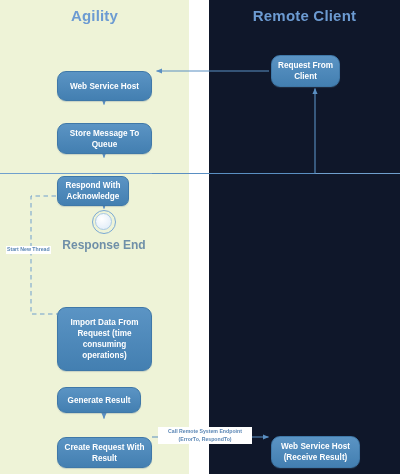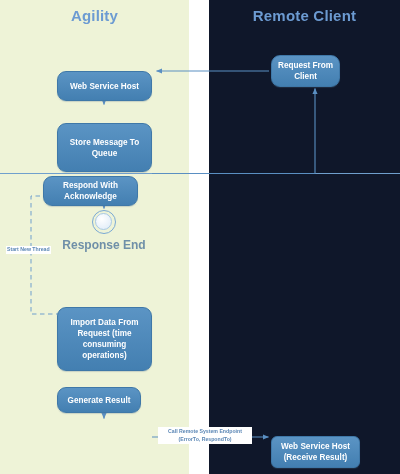--- a/index.html
+++ b/index.html
@@ -155,42 +155,45 @@
 
     <path d="M104,398 L104,418.5" stroke="#5a8fc2" stroke-width="1.1" fill="none" marker-end="url(#arrow)"></path>
 
     <path d="M152,437 L268.5,437" stroke="#5a8fc2" stroke-width="1.1" fill="none" marker-end="url(#arrow)"></path>
   </svg>
 
   <div class="node" style="left:57px;  top:56px;  width:95px; height:30px;">
     <span>Web Service Host</span>
   </div>
 
-  <div class="node" style="left:57px;  top:108px; width:95px; height:49px;">
+  <div class="node" style="left:57px;  top:108px; width:95px; height:31px;">
     <span>Store Message To Queue</span>
   </div>
 
-  <div class="node" style="left:43px;  top:161px; width:95px; height:30px;">
+  <div class="node" style="left:57px;  top:161px; width:72px; height:30px;border-radius:7px;">
     <span>Respond With Acknowledge</span>
   </div>
 
   <div class="node" style="left:57px;  top:292px; width:95px; height:64px;">
     <span>Import Data From Request (time consuming operations)</span>
   </div>
 
   <div class="node" style="left:57px;  top:372px; width:84px; height:26px;">
     <span>Generate Result</span>
   </div>
 
+  <div class="node" style="left:57px;  top:422px; width:95px; height:31px;">
+    <span>Create Request With Result</span>
+  </div>
 
   <div class="node" style="left:271px; top:40px;  width:69px; height:32px;">
     <span>Request From Client</span>
   </div>
 
-  <div class="node" style="left:271px; top:421px; width:89px; height:32px;border-radius:6px;">
+  <div class="node" style="left:271px; top:421px; width:89px; height:32px;">
     <span>Web Service Host (Receive Result)</span>
   </div>
 
   <div class="end-node" style="left:92px; top:210px; width:24px; height:24px;">
     <div class="end-node-inner" style="left:2.2px; top:2.2px; width:17.2px; height:17.2px;"></div>
   </div>
   <div class="end-label" style="left:54px; top:238px; width:100px;">Response End</div>
 
   <div class="edge-label edge-label-thread" style="left:6px; top:246px;">Start New Thread</div>
 

